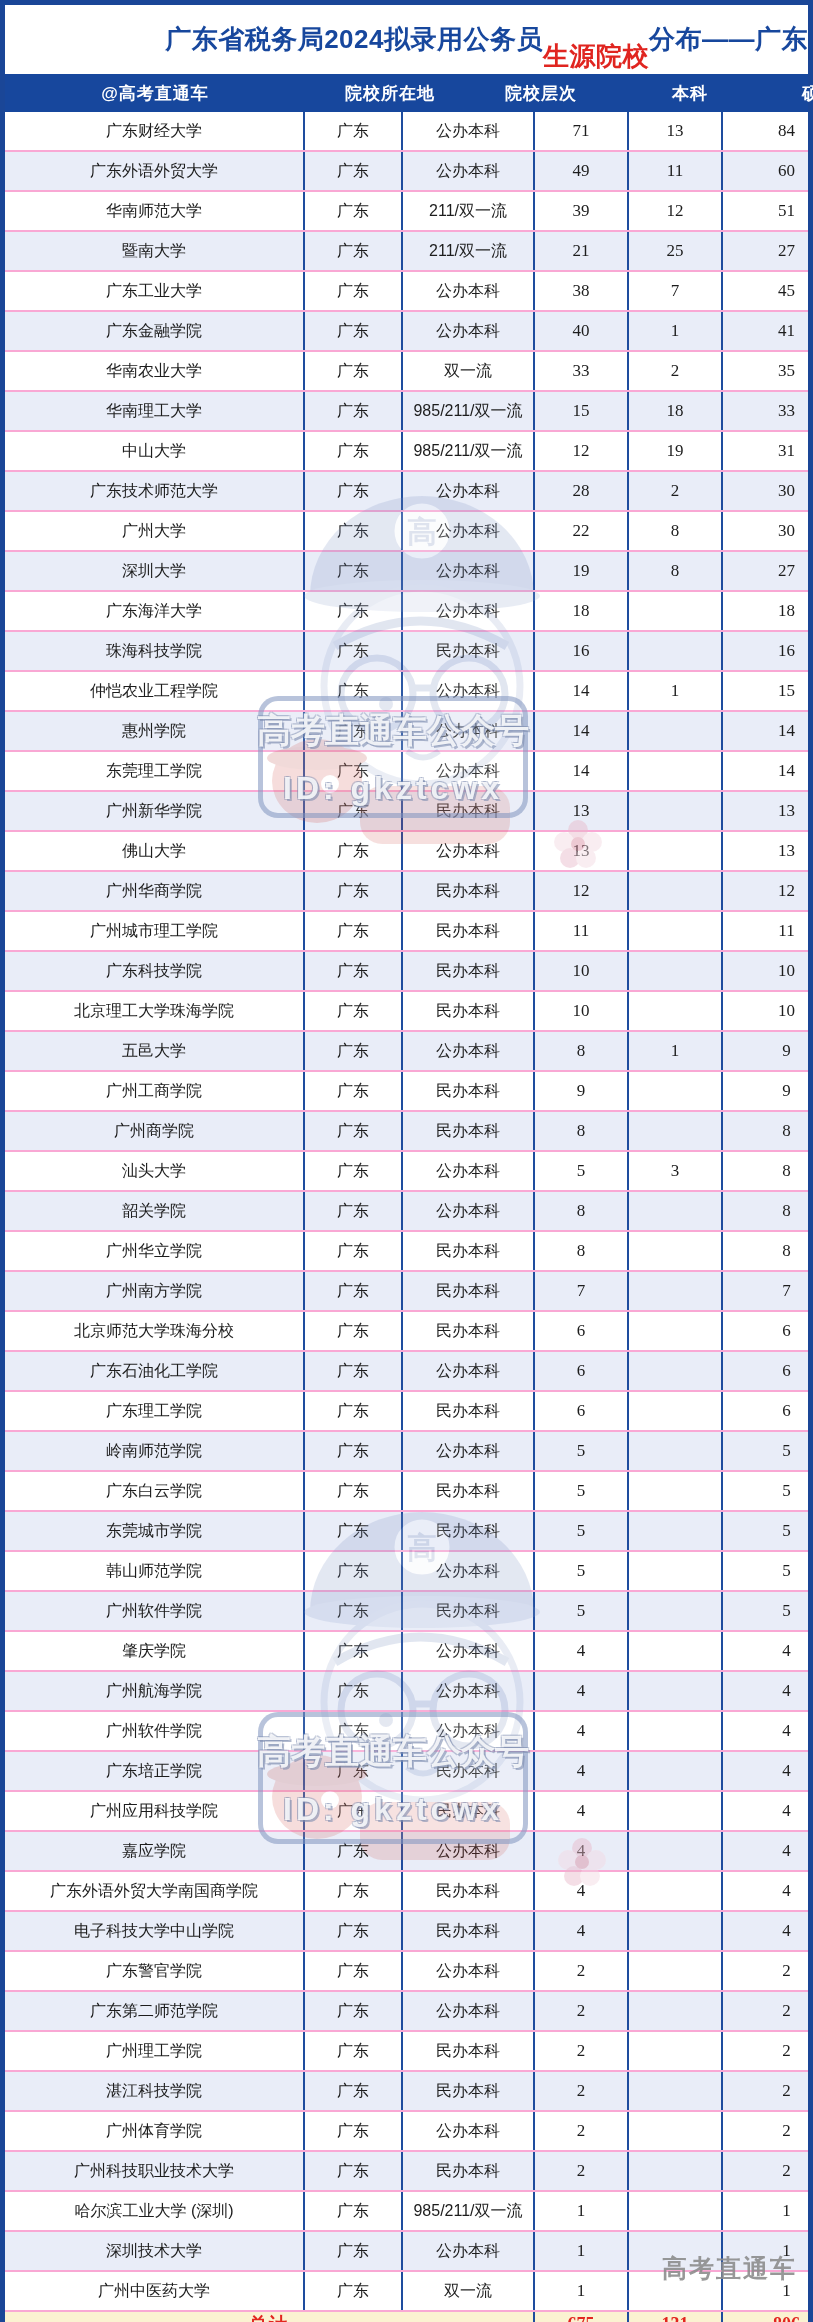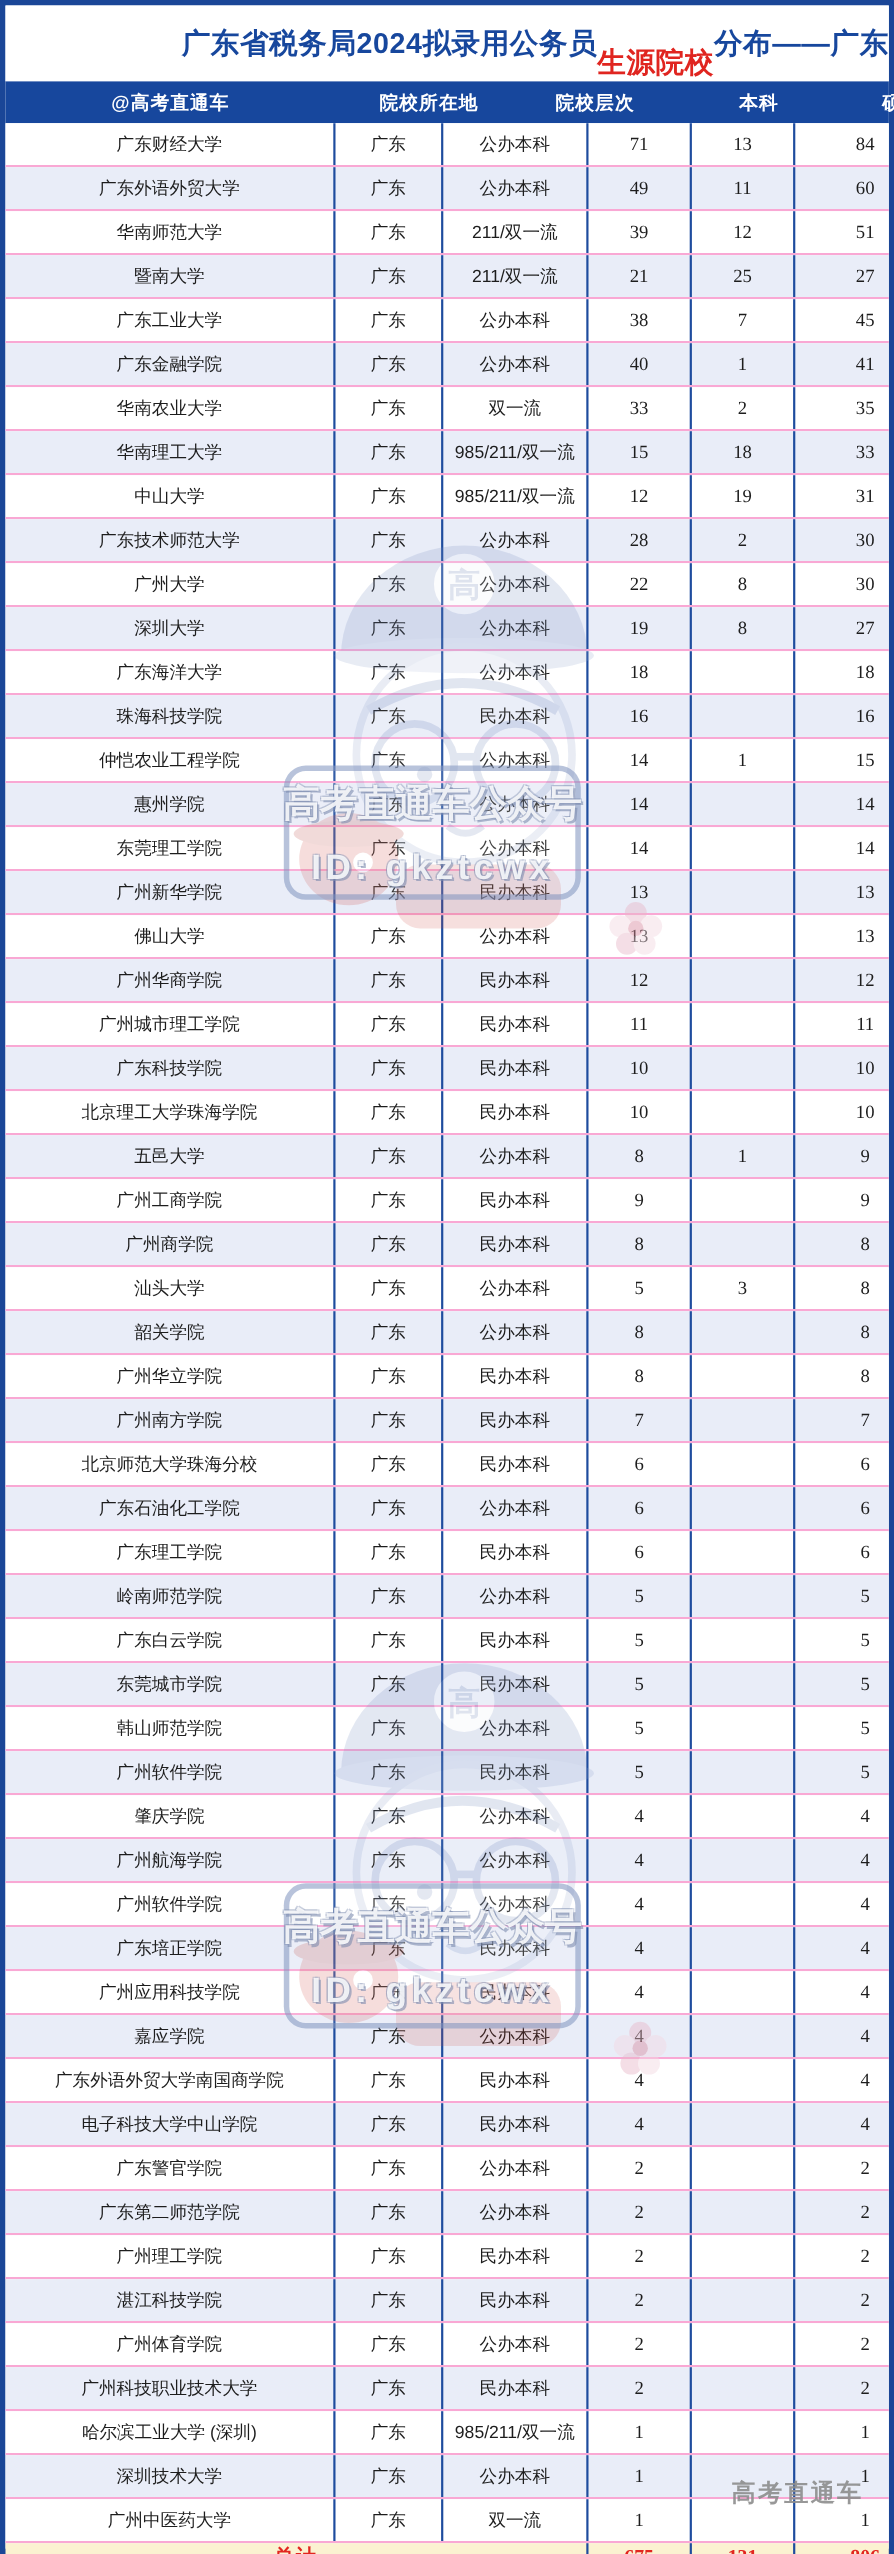--- a/index.html
+++ b/index.html
@@ -43,21 +43,21 @@
   .wm-badge.b1{top:696px;height:122px;}
   .wm-badge.b2{top:1712px;height:132px;}
   .wm-badge .l1{font-size:34px;}
   .wm-badge .l2{font-size:32px;letter-spacing:4px;}
   .wm-badge .l1,.wm-badge .l2{font-weight:900;color:rgba(255,255,255,.85);white-space:nowrap;
       text-shadow:2px 2px 0 rgba(125,140,175,.6),-1px -1px 0 rgba(125,140,175,.4),
                   1px -1px 0 rgba(125,140,175,.4),-1px 1px 0 rgba(125,140,175,.4);}
   .wm-flower{width:52px;height:52px;opacity:.45;}
   .wm-flower.f1{left:552px;top:818px;}
   .wm-flower.f2{left:556px;top:1836px;}
-  .wm-corner{right:28px;top:2252px;font-size:22px;font-weight:700;color:#8d8d8d;
+  .wm-corner{right:16px;top:2252px;font-size:25px;font-weight:700;color:#8d8d8d;
              opacity:.9;letter-spacing:2px;z-index:6;}
 </style>
 </head>
 <body>
 
 <div class="page">
   <div class="frame">
 
     <div class="title-bar">
       <span>广东省税务局2024拟录用公务员</span>

